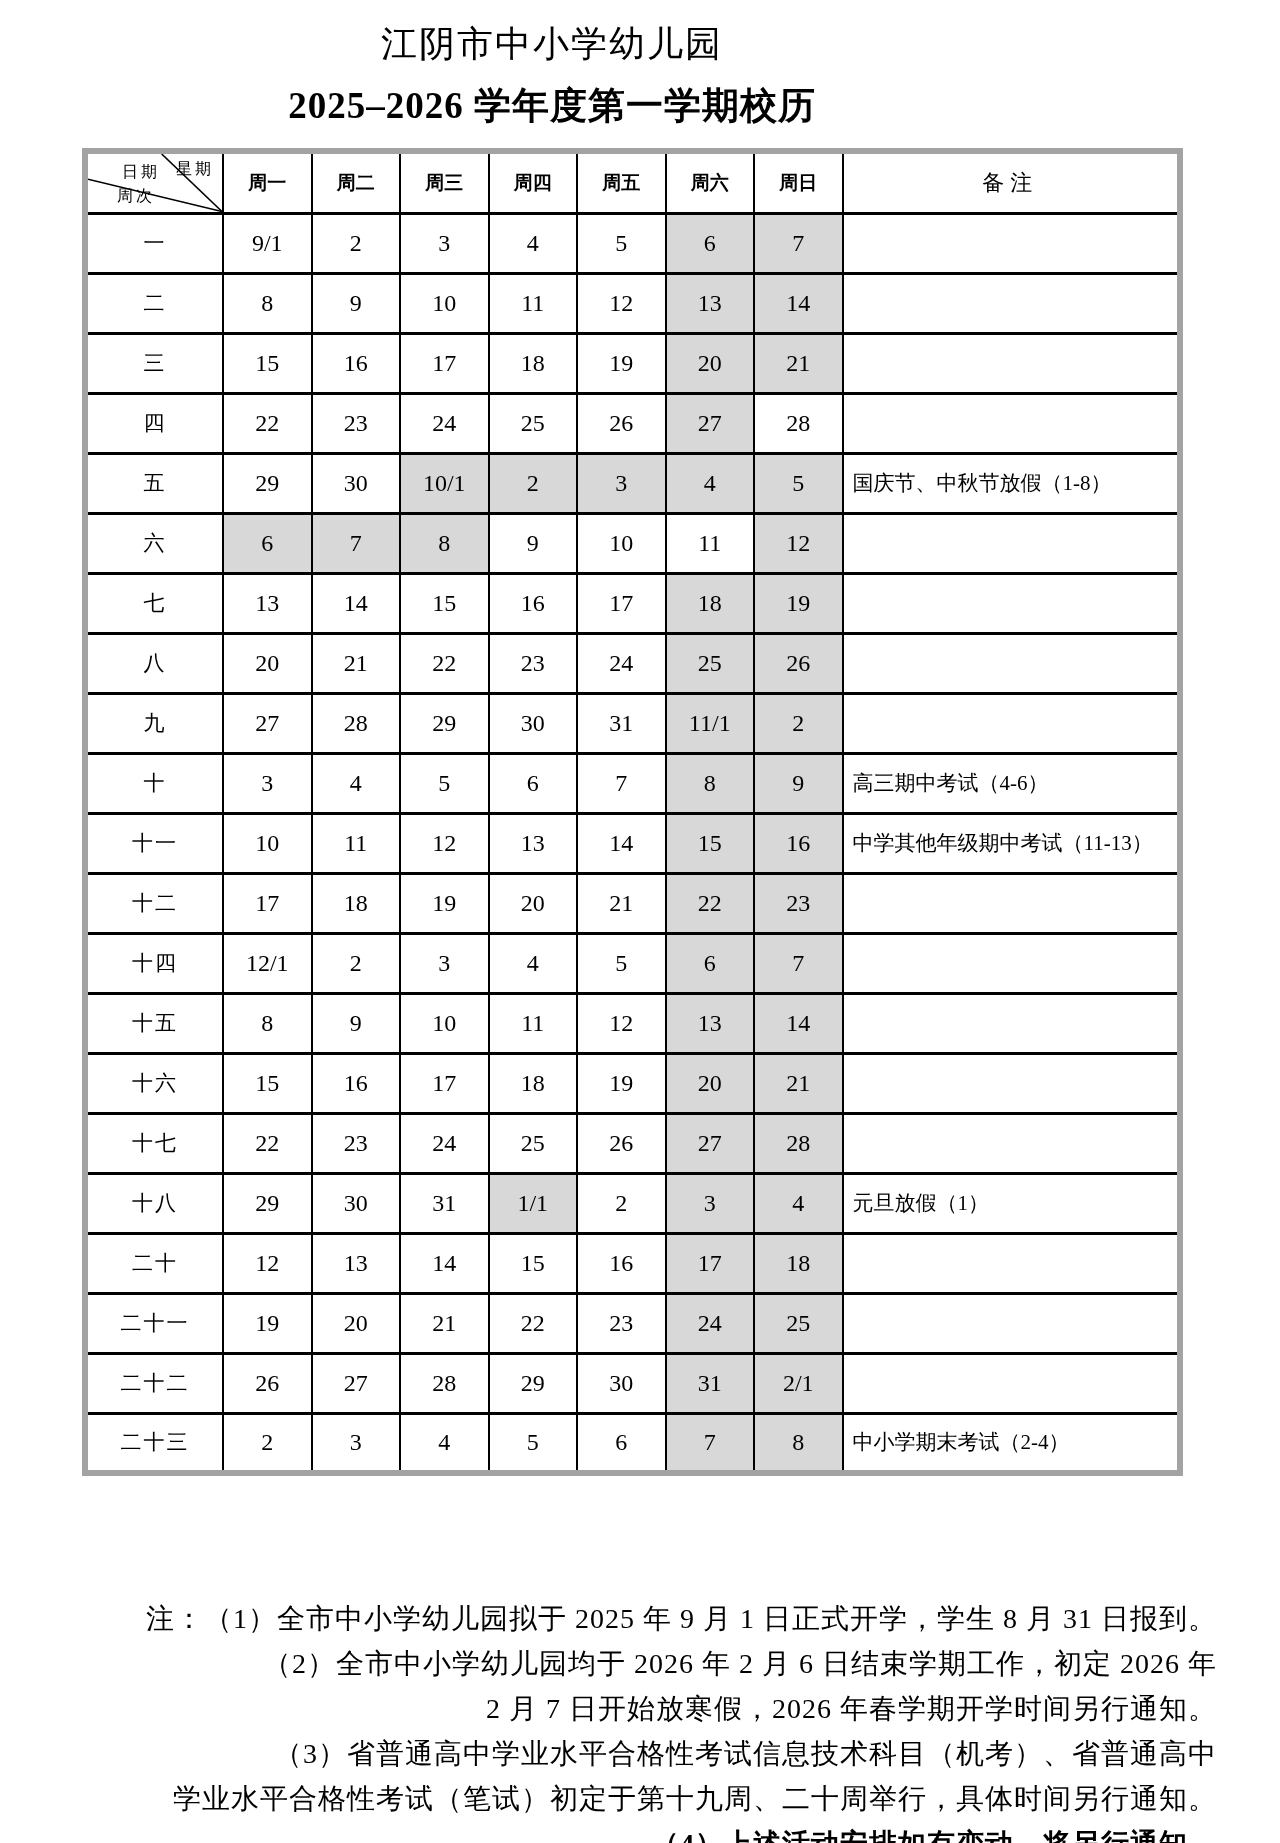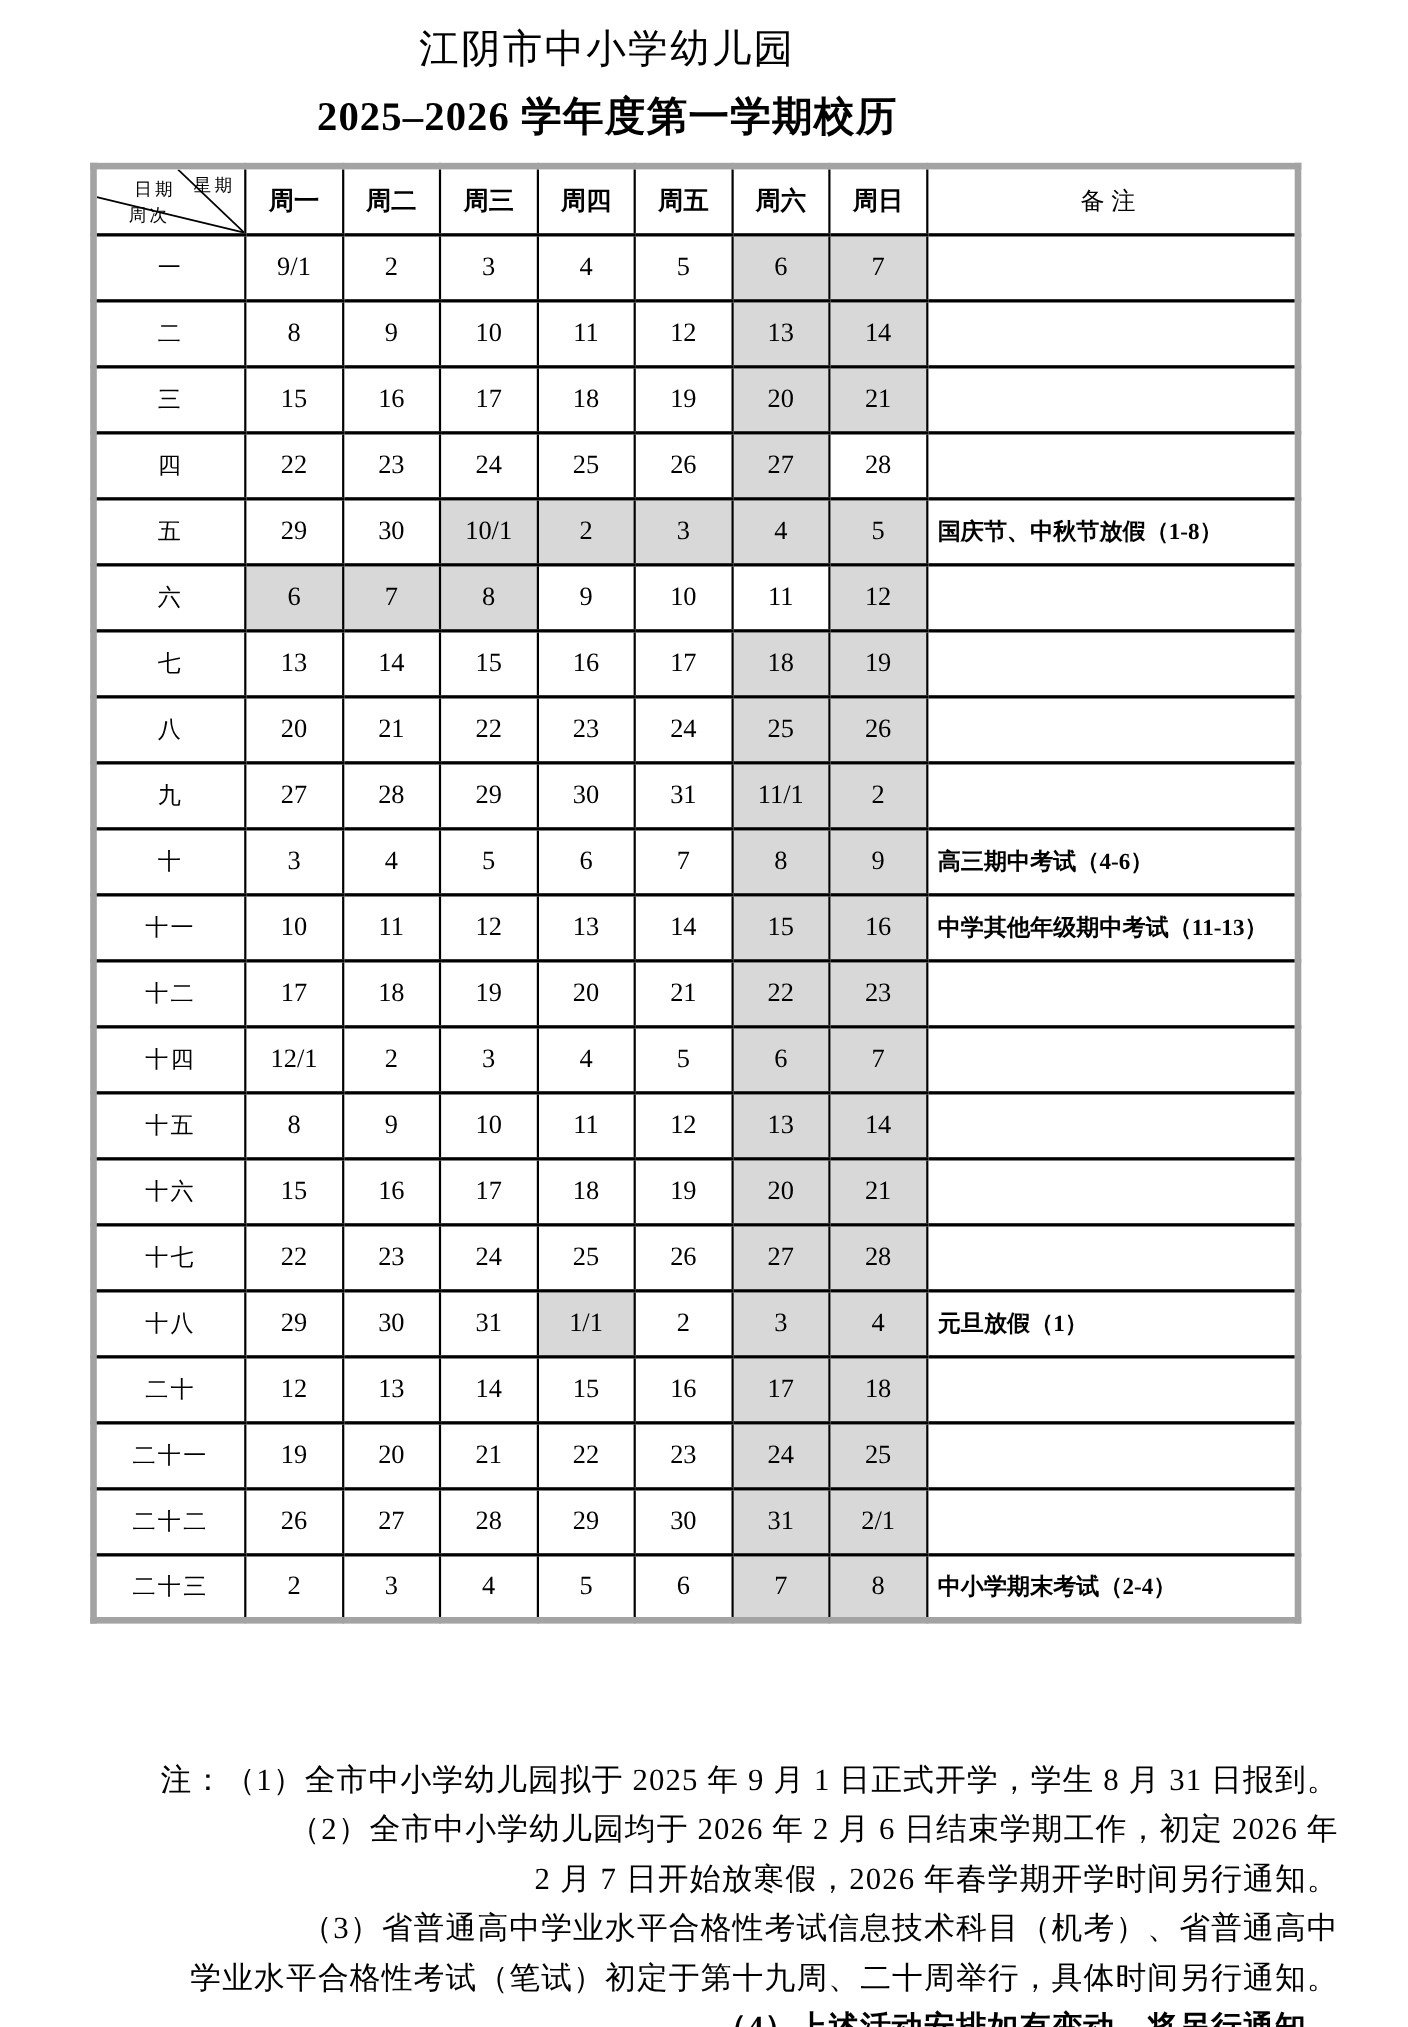--- a/index.html
+++ b/index.html
@@ -25,26 +25,26 @@
   .cal th, .cal td {
     border:2px solid #000;
     text-align:center; vertical-align:middle;
     padding:0; overflow:hidden;
   }
   .cal thead tr { height:62px; }
   .cal tbody tr { height:60px; }
   .cal thead th { border-bottom-width:3px; }
   .cal tbody td { border-top-width:3px; border-bottom-width:3px; }
 
-  th.dow { font-size:23px; font-weight:bold; }
+  th.dow { font-size:19px; font-weight:bold; }
   th.remark-h { font-size:22px; font-weight:normal; letter-spacing:6px; }
   td.week { font-size:21px; letter-spacing:2px; }
   td.day { font-size:24px; }
   td.day.shaded { background:var(--shade,#d8d8d8); }
-  td.remark { text-align:left; font-size:21px; padding:0 4px 0 9px; white-space:nowrap;font-weight:bold; }
+  td.remark { text-align:left; font-size:21px; padding:0 4px 0 9px; white-space:nowrap; }
 
   
   th.corner { position:relative; font-weight:normal; }
   th.corner svg { position:absolute; left:0; top:0; width:100%; height:100%; display:block; }
   th.corner span { position:absolute; font-size:16px; letter-spacing:3px; }
   .c-date   { left:34px; top:8px; }
   .c-weekday{ right:8px; top:5px; }
   .c-week   { left:5px; bottom:5px;margin-left:24px; }
 
   

